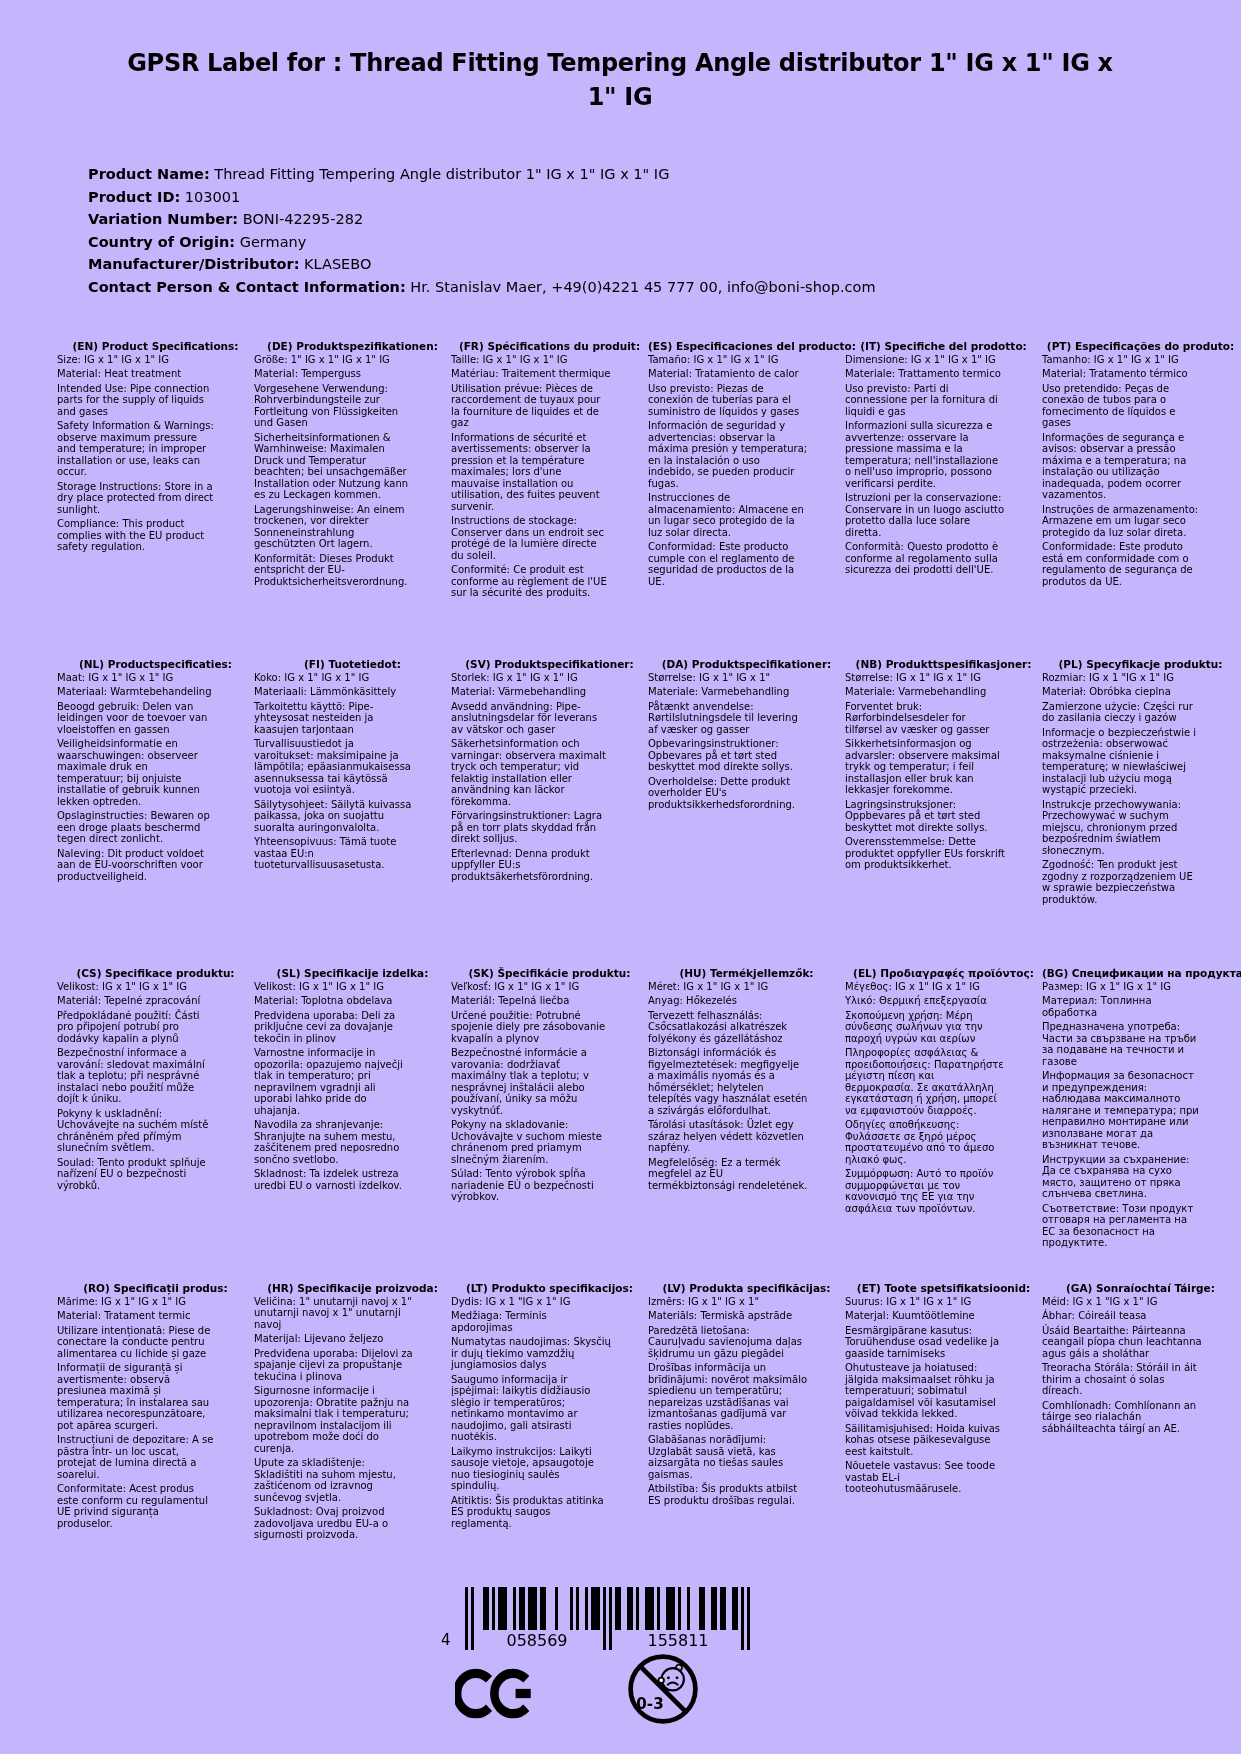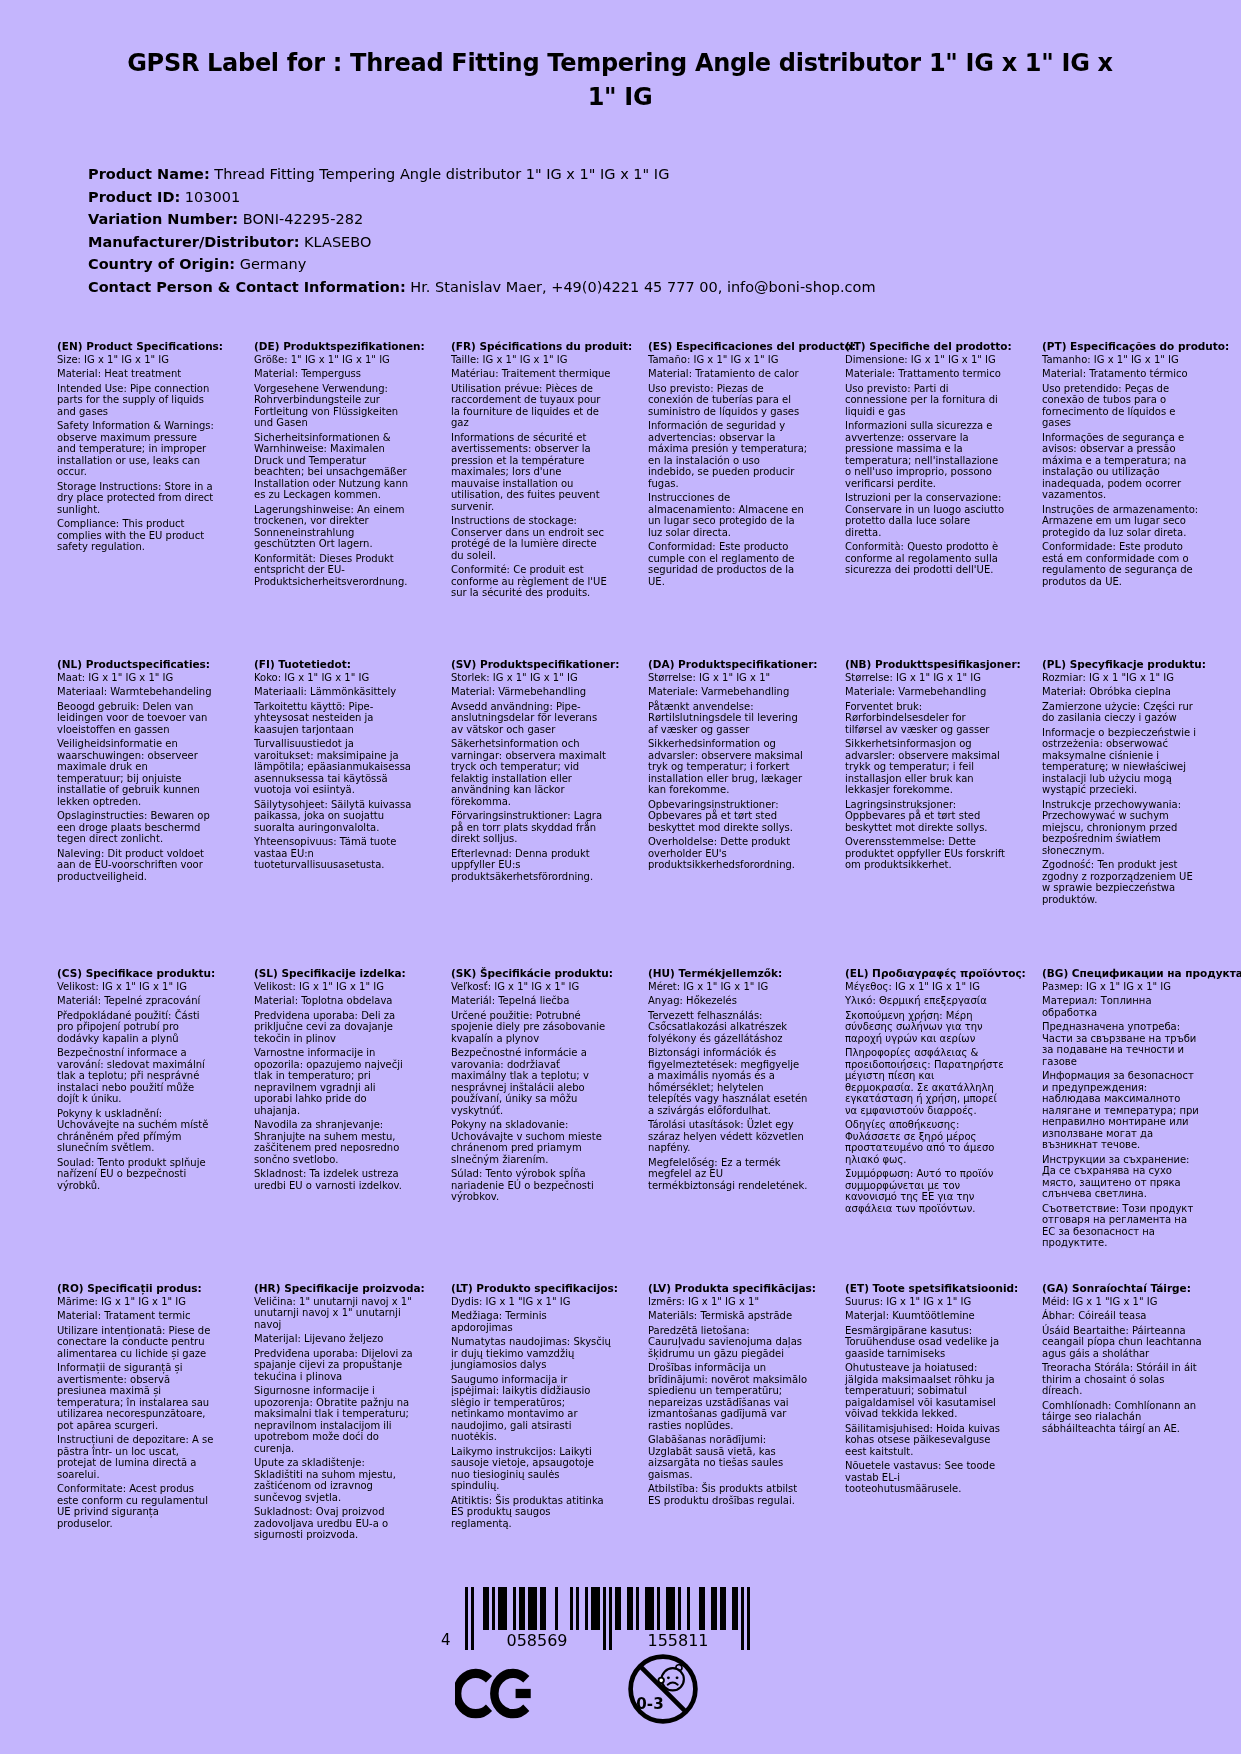--- a/index.html
+++ b/index.html
@@ -5,21 +5,21 @@
   html,body{margin:0;padding:0;background:#fff;}
   #page{position:relative;width:1241px;height:1754px;background:#c4b5fd;color:#000;
         font-family:"DejaVu Sans",sans-serif;overflow:hidden;}
   .title{position:absolute;top:46px;left:110px;width:1020px;text-align:center;
          font-size:24px;font-weight:bold;line-height:34px;letter-spacing:-0.3px;}
   .product-info{position:absolute;top:163px;left:57px;font-size:14.5px;line-height:22.5px;}
   .pf-row b{font-weight:bold;margin-left:31px;}
   .lang-grid{position:absolute;top:341px;left:57px;display:grid;
              grid-template-columns:repeat(6,197px);grid-template-rows:318px 309px 315px auto;}
   .lang-cell{width:197px;font-size:10px;line-height:11.5px;}
-  .lang-header{font-size:10.5px;font-weight:bold;white-space:nowrap;margin-bottom:1px;}
+  .lang-header{font-size:10.5px;font-weight:bold;white-space:nowrap;margin-bottom:1px;text-align:center;}
   .para{width:160px;margin-bottom:3px;overflow-wrap:break-word;word-break:break-word;}
   .barcode{position:absolute;top:1587px;left:465px;width:285px;}
   .bars{display:flex;align-items:flex-start;font-size:0;line-height:0;}
   .module{display:inline-block;width:3px;height:43px;}
   .module.bar{background:#000;}
   .module.guard{height:63px;}
   .bc-digits{position:absolute;top:45px;font-size:16px;line-height:17px;text-align:center;
              font-family:"DejaVu Sans",sans-serif;}
   .bc-left{left:10px;width:124px;}
   .bc-right{left:151px;width:124px;}
@@ -31,22 +31,22 @@
 <body>
 
 <div id="page">
 
   <div class="title">GPSR Label for : Thread Fitting Tempering Angle distributor 1" IG x 1" IG x 1" IG</div>
 
   <div class="product-info">
       <div class="pf-row"><b>Product Name:</b><span>  Thread Fitting Tempering Angle distributor 1" IG x 1" IG x 1" IG</span></div>
       <div class="pf-row"><b>Product ID:</b><span>  103001</span></div>
       <div class="pf-row"><b>Variation Number:</b><span>  BONI-42295-282</span></div>
+      <div class="pf-row"><b>Country of Origin:</b><span>  Germany</span></div>
       <div class="pf-row"><b>Manufacturer/Distributor:</b><span>  KLASEBO</span></div>
-      <div class="pf-row"><b>Country of Origin:</b><span>  Germany</span></div>
       <div class="pf-row"><b>Contact Person &amp; Contact Information:</b><span>  Hr. Stanislav Maer, +49(0)4221 45 777 00, info@boni-shop.com</span></div>
     </div>
 
   <div class="lang-grid">
   <div class="lang-cell">
     <div class="lang-header">(EN) Product Specifications:</div>
     <div class="lang-body">
           <div class="para">Size: IG x 1" IG x 1" IG</div>
           <div class="para">Material: Heat treatment</div>
           <div class="para">Intended Use: Pipe connection parts for the supply of liquids and gases</div>
@@ -151,21 +151,20 @@
           <div class="para">Efterlevnad: Denna produkt uppfyller EU:s produktsäkerhetsförordning.</div>
         </div>
   </div>
 
   <div class="lang-cell">
     <div class="lang-header">(DA) Produktspecifikationer:</div>
     <div class="lang-body">
           <div class="para">Størrelse: IG x 1" IG x 1"</div>
           <div class="para">Materiale: Varmebehandling</div>
           <div class="para">Påtænkt anvendelse: Rørtilslutningsdele til levering af væsker og gasser</div>
-          <div class="para">Sikkerhedsinformation og advarsler: observere maksimal tryk og temperatur; i forkert installation eller brug, lækager kan forekomme.</div>
           <div class="para">Opbevaringsinstruktioner: Opbevares på et tørt sted beskyttet mod direkte sollys.</div>
           <div class="para">Overholdelse: Dette produkt overholder EU's produktsikkerhedsforordning.</div>
         </div>
   </div>
 
   <div class="lang-cell">
     <div class="lang-header">(NB) Produkttspesifikasjoner:</div>
     <div class="lang-body">
           <div class="para">Størrelse: IG x 1" IG x 1" IG</div>
           <div class="para">Materiale: Varmebehandling</div>

